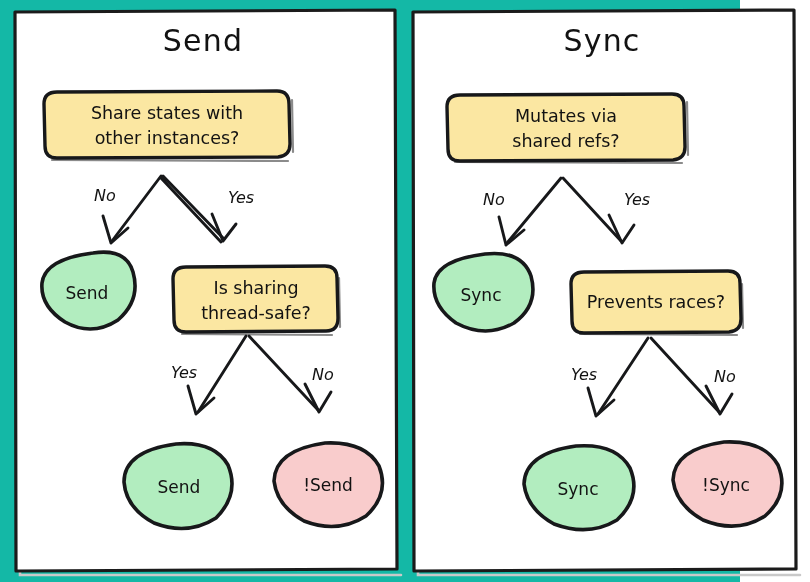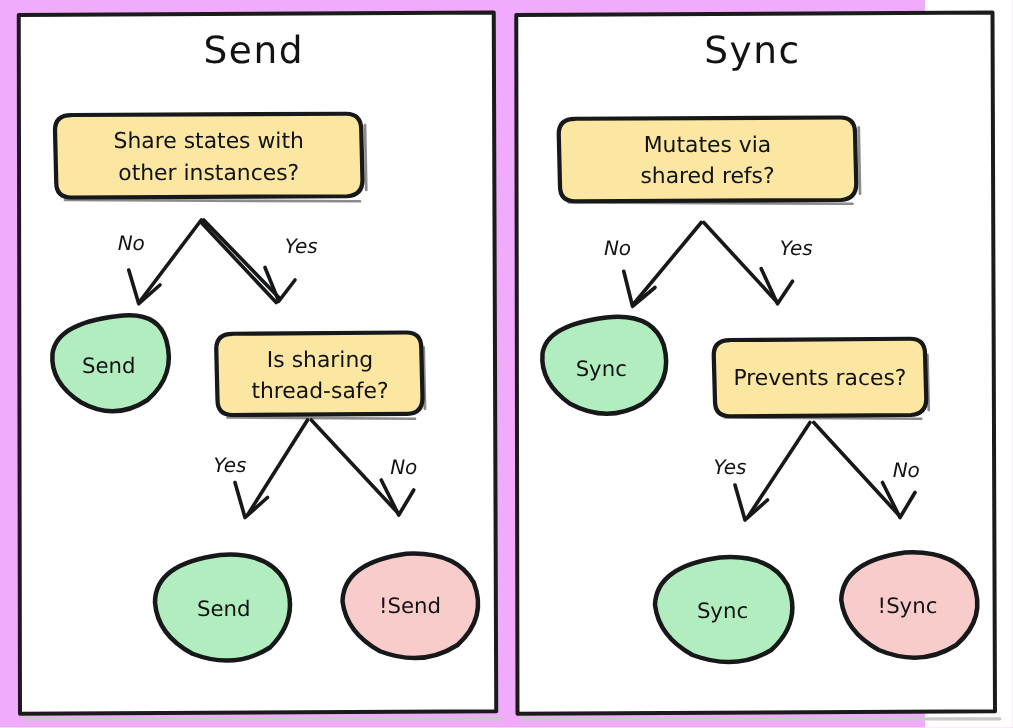--- a/index.html
+++ b/index.html
@@ -10,21 +10,21 @@
   body {
     width: 810px;
     height: 582px;
     font-family: "DejaVu Sans", sans-serif;
     overflow: hidden;
   }
   #stage {
     position: relative;
     width: 740px;
     height: 582px;
-    background: #f0abfc;
+    background: #14b8a6;
   }
   svg.board {
     position: absolute;
     left: 0;
     top: 0;
     width: 810px;
     height: 582px;
   }
   .panel-frame {
     fill: #ffffff;

